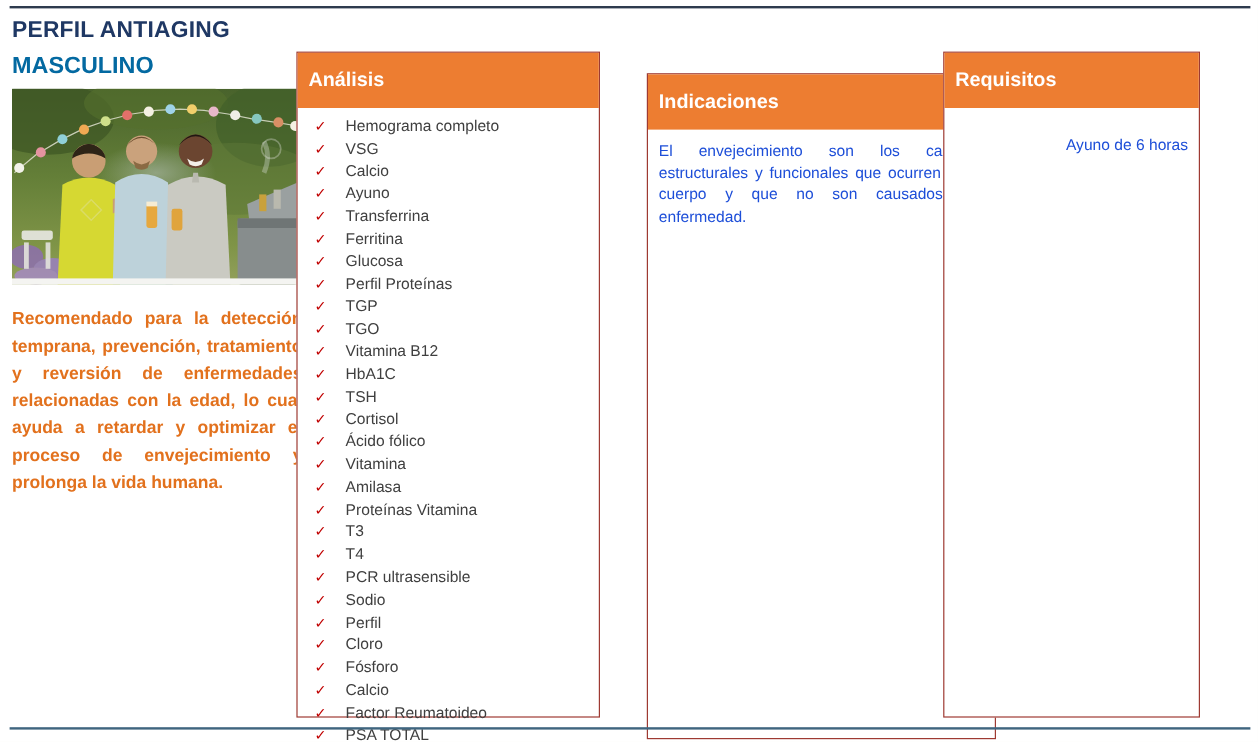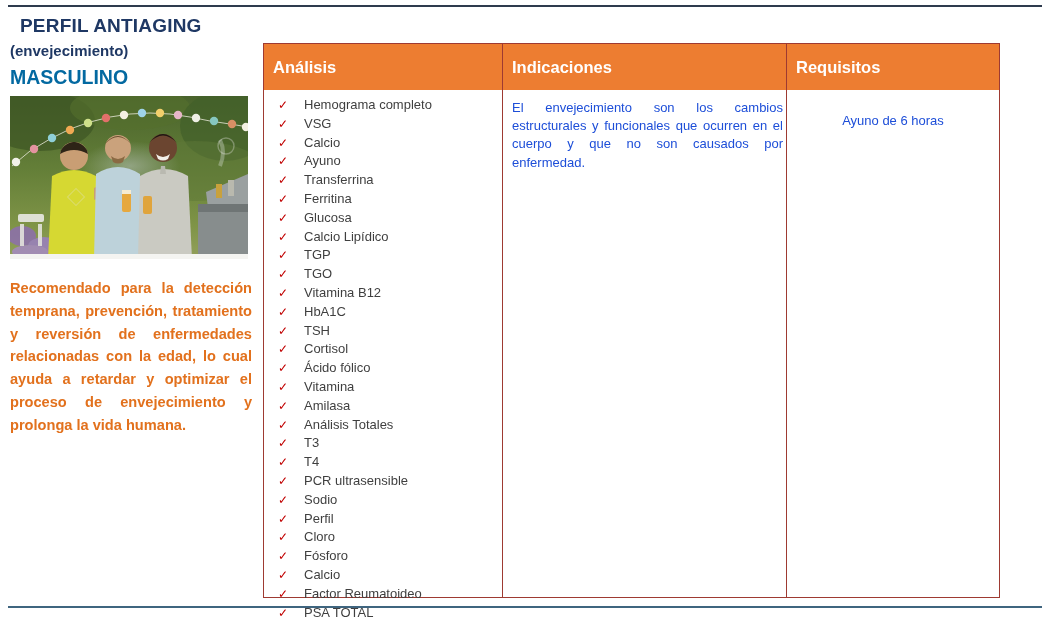--- a/index.html
+++ b/index.html
@@ -10,63 +10,62 @@
   }
   .rule-top {
     position:absolute; left:8px; right:6px; top:5px; height:2px; background:#2e3b4e;
   }
   .rule-bottom {
     position:absolute; left:8px; right:6px; top:606px; height:2px; background:#3f657f;
   }
 
   
   .left-panel { position:absolute; left:10px; top:15px; width:240px; }
-  .page-title   { font-size:19px; font-weight:bold; color:#1f3864; letter-spacing:.2px;margin-left:10px; }
+  .page-title   { font-size:19px; font-weight:bold; color:#1f3864; letter-spacing:.2px; }
   .page-subtitle{ font-size:15px; font-weight:bold; color:#1f3864; margin-top:5px; }
   .gender-title { font-size:19.5px; font-weight:bold; color:#0369a1; margin-top:7px; }
   .photo { width:238px; height:163px; margin-top:7px; display:block; }
   .promo {
     margin-top:18px; width:242px;
     font-size:14.6px; font-weight:bold; color:#e2711d;
     text-align:justify; line-height:22.8px;
   }
 
   
   .col {
     position:absolute; top:43px; height:555px;
     border:1.5px solid #9e3a32; background:#fff;
   }
-  .col-analisis     { left:263px; width:253px; }
-  .col-indicaciones { left:502px; width:291px; }
+  .col-analisis     { left:247px; width:253px; }
+  .col-indicaciones { left:539px; width:291px;margin-top:18px; }
   .col-requisitos   { left:786px; width:214px; }
   .col-header {
     height:46px; background:#ed7d31; color:#ffffff;
     font-size:16.5px; font-weight:bold;
     display:flex; align-items:center; padding-left:9px;
   }
   .check-list { list-style:none; padding:6px 4px 0 14px; }
   .check-list li { display:flex; align-items:baseline; line-height:17.8px; font-size:13px; color:#3f3f3f; }
   .check-list .check { color:#c00000; width:26px; flex:0 0 26px; font-size:12px; }
   .col-body { padding:9px 9px 0 9px; }
   .col-body p {
     font-size:13px; color:#1d4ed8; line-height:18.2px;
     text-align:justify; margin:0;
   }
   .col-requisitos .col-body { padding-top:22px; }
-  .col-requisitos .col-body p { text-align:center; }
+  .col-requisitos .col-body p { text-align:right; }
 </style>
 </head>
 <body>
 
 <div class="sheet">
   <div class="rule-top"></div>
 
   <aside class="left-panel">
     <div class="page-title">PERFIL ANTIAGING</div>
-    <div class="page-subtitle">(envejecimiento)</div>
     <div class="gender-title">MASCULINO</div>
 
     <svg class="photo" viewBox="0 0 238 163" preserveAspectRatio="none" aria-hidden="true">
       <defs>
         <linearGradient id="bg" x1="0" y1="0" x2="0" y2="1">
           <stop offset="0" stop-color="#49632c"></stop>
           <stop offset="0.45" stop-color="#647f38"></stop>
           <stop offset="0.8" stop-color="#7f9447"></stop>
           <stop offset="1" stop-color="#93a05c"></stop>
         </linearGradient>
@@ -195,21 +194,21 @@
           <span>Ferritina</span>
         </li>
 
         <li>
           <span class="check">✓</span>
           <span>Glucosa</span>
         </li>
 
         <li>
           <span class="check">✓</span>
-          <span>Calcio Lipídico</span>
+          <span>Perfil Proteínas</span>
         </li>
 
         <li>
           <span class="check">✓</span>
           <span>TGP</span>
         </li>
 
         <li>
           <span class="check">✓</span>
           <span>TGO</span>
@@ -245,21 +244,21 @@
           <span>Vitamina</span>
         </li>
 
         <li>
           <span class="check">✓</span>
           <span>Amilasa</span>
         </li>
 
         <li>
           <span class="check">✓</span>
-          <span>Análisis Totales</span>
+          <span>Proteínas Vitamina</span>
         </li>
 
         <li>
           <span class="check">✓</span>
           <span>T3</span>
         </li>
 
         <li>
           <span class="check">✓</span>
           <span>T4</span>

